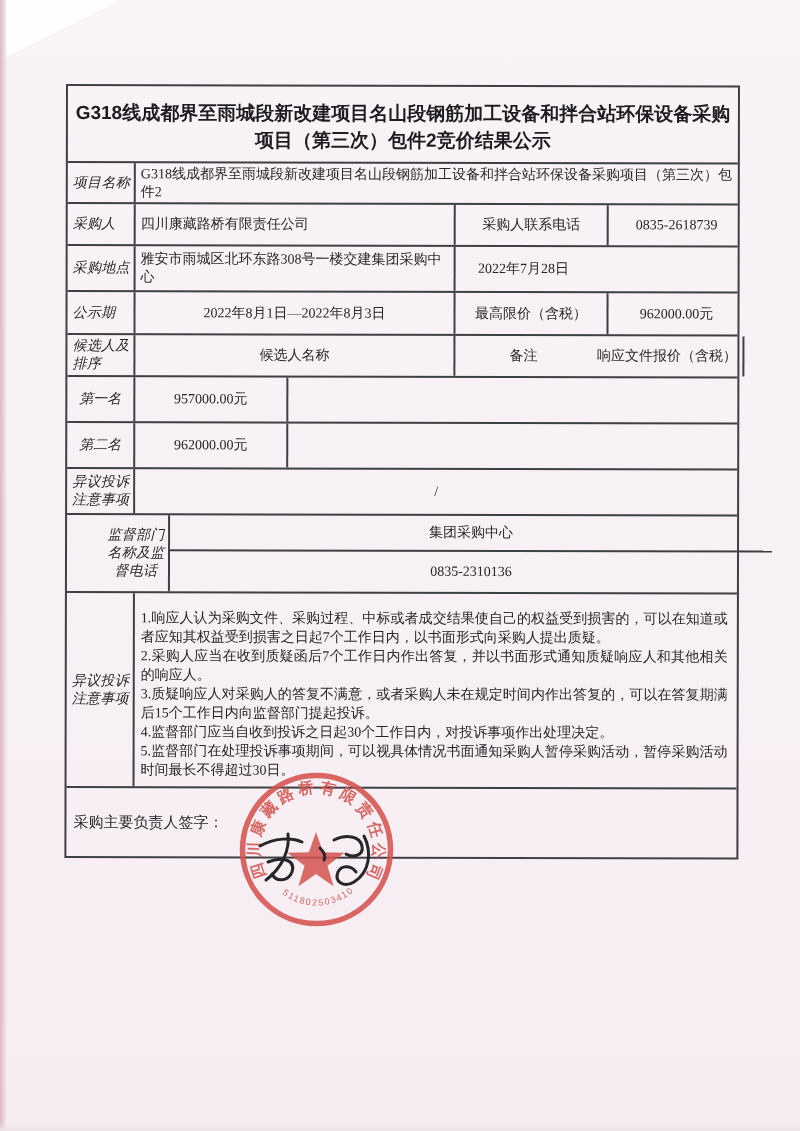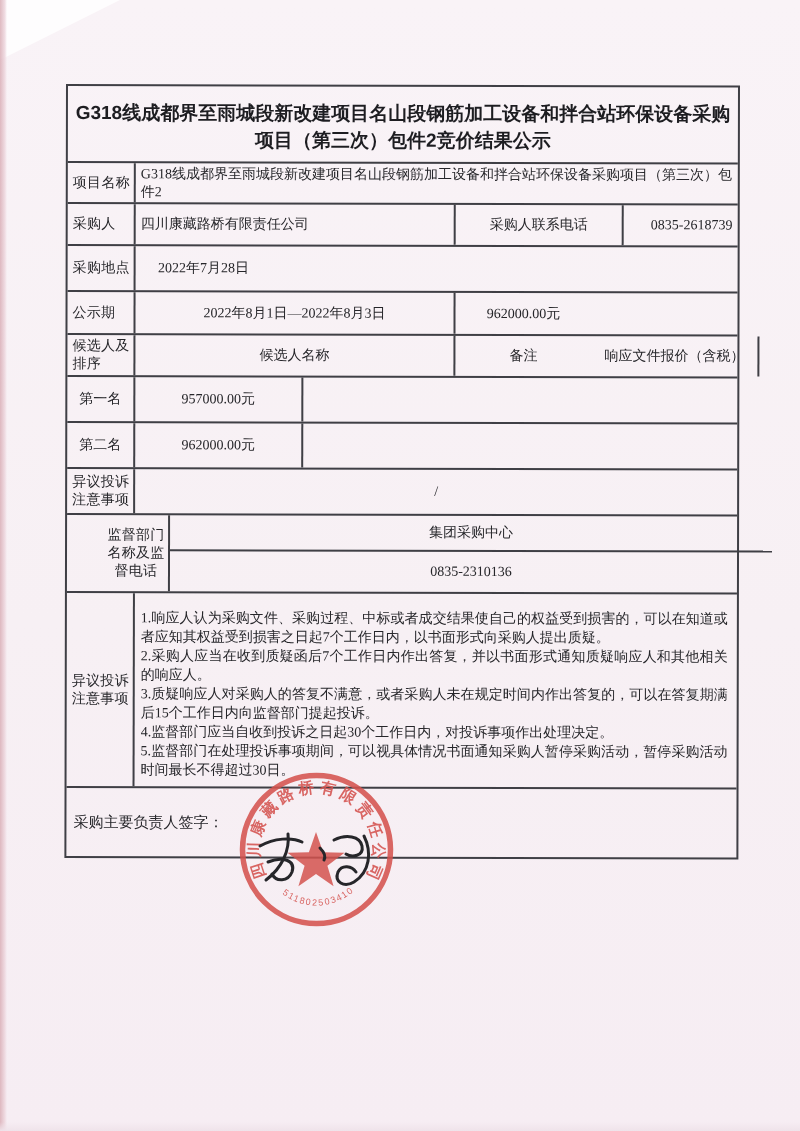--- a/index.html
+++ b/index.html
@@ -37,23 +37,23 @@
     font-size:14px;
   }
   .r{display:flex;box-sizing:border-box;border-bottom:2px solid #3f3f45;}
   .r.last{border-bottom:none;}
   .c{
     box-sizing:border-box;border-right:2px solid #3f3f45;
     display:flex;align-items:center;overflow:hidden;
     line-height:18px;
   }
   .c.endc{border-right:none;}
-  .w1{width:68px;flex:none;}
+  .w1{width:68px;flex:none;font-style:italic;}
   .w2{width:320px;flex:none;}
-  .w3{width:168px;flex:none;}
+  .w3{width:153px;flex:none;}
   .w4{width:136px;flex:none;}
   .wfull{width:670px;flex:none;}
   .w234{width:602px;flex:none;}
   .left{justify-content:flex-start;text-align:left;padding:1px 5px;}
   .center{justify-content:center;text-align:center;padding:1px 2px;}
   .label{padding:1px 3px 1px 5px;letter-spacing:.3px;}
   .title-cell{
     font-family:"Liberation Sans", sans-serif;
     font-weight:bold;font-size:19px;line-height:27px;
     justify-content:center;text-align:center;padding:4px 3px 0 3px;
@@ -104,26 +104,28 @@
 
     <div class="r h-purchaser">
       <div class="c w1 label">采购人</div>
       <div class="c w2 left">四川康藏路桥有限责任公司</div>
       <div class="c w3 center">采购人联系电话</div>
       <div class="c endc w4 center">0835-2618739</div>
     </div>
 
     <div class="r h-location">
       <div class="c w1 label">采购地点</div>
+      <div class="c w2 left">雅安市雨城区北环东路308号一楼交建集团采购中心</div>
       <div class="c endc w4 center">2022年7月28日</div>
     </div>
 
     <div class="r h-publicity">
       <div class="c w1 label">公示期</div>
       <div class="c w2 center">2022年8月1日—2022年8月3日</div>
+      <div class="c w3 center">最高限价（含税）</div>
       <div class="c endc w4 center">962000.00元</div>
     </div>
 
     <div class="r h-candhdr">
       <div class="c w1 label">候选人及排序</div>
       <div class="c w2 center">候选人名称</div>
       <div class="c endc w4 center">备注</div>
       <div class="c w3 center">响应文件报价（含税）</div>
     </div>
 

